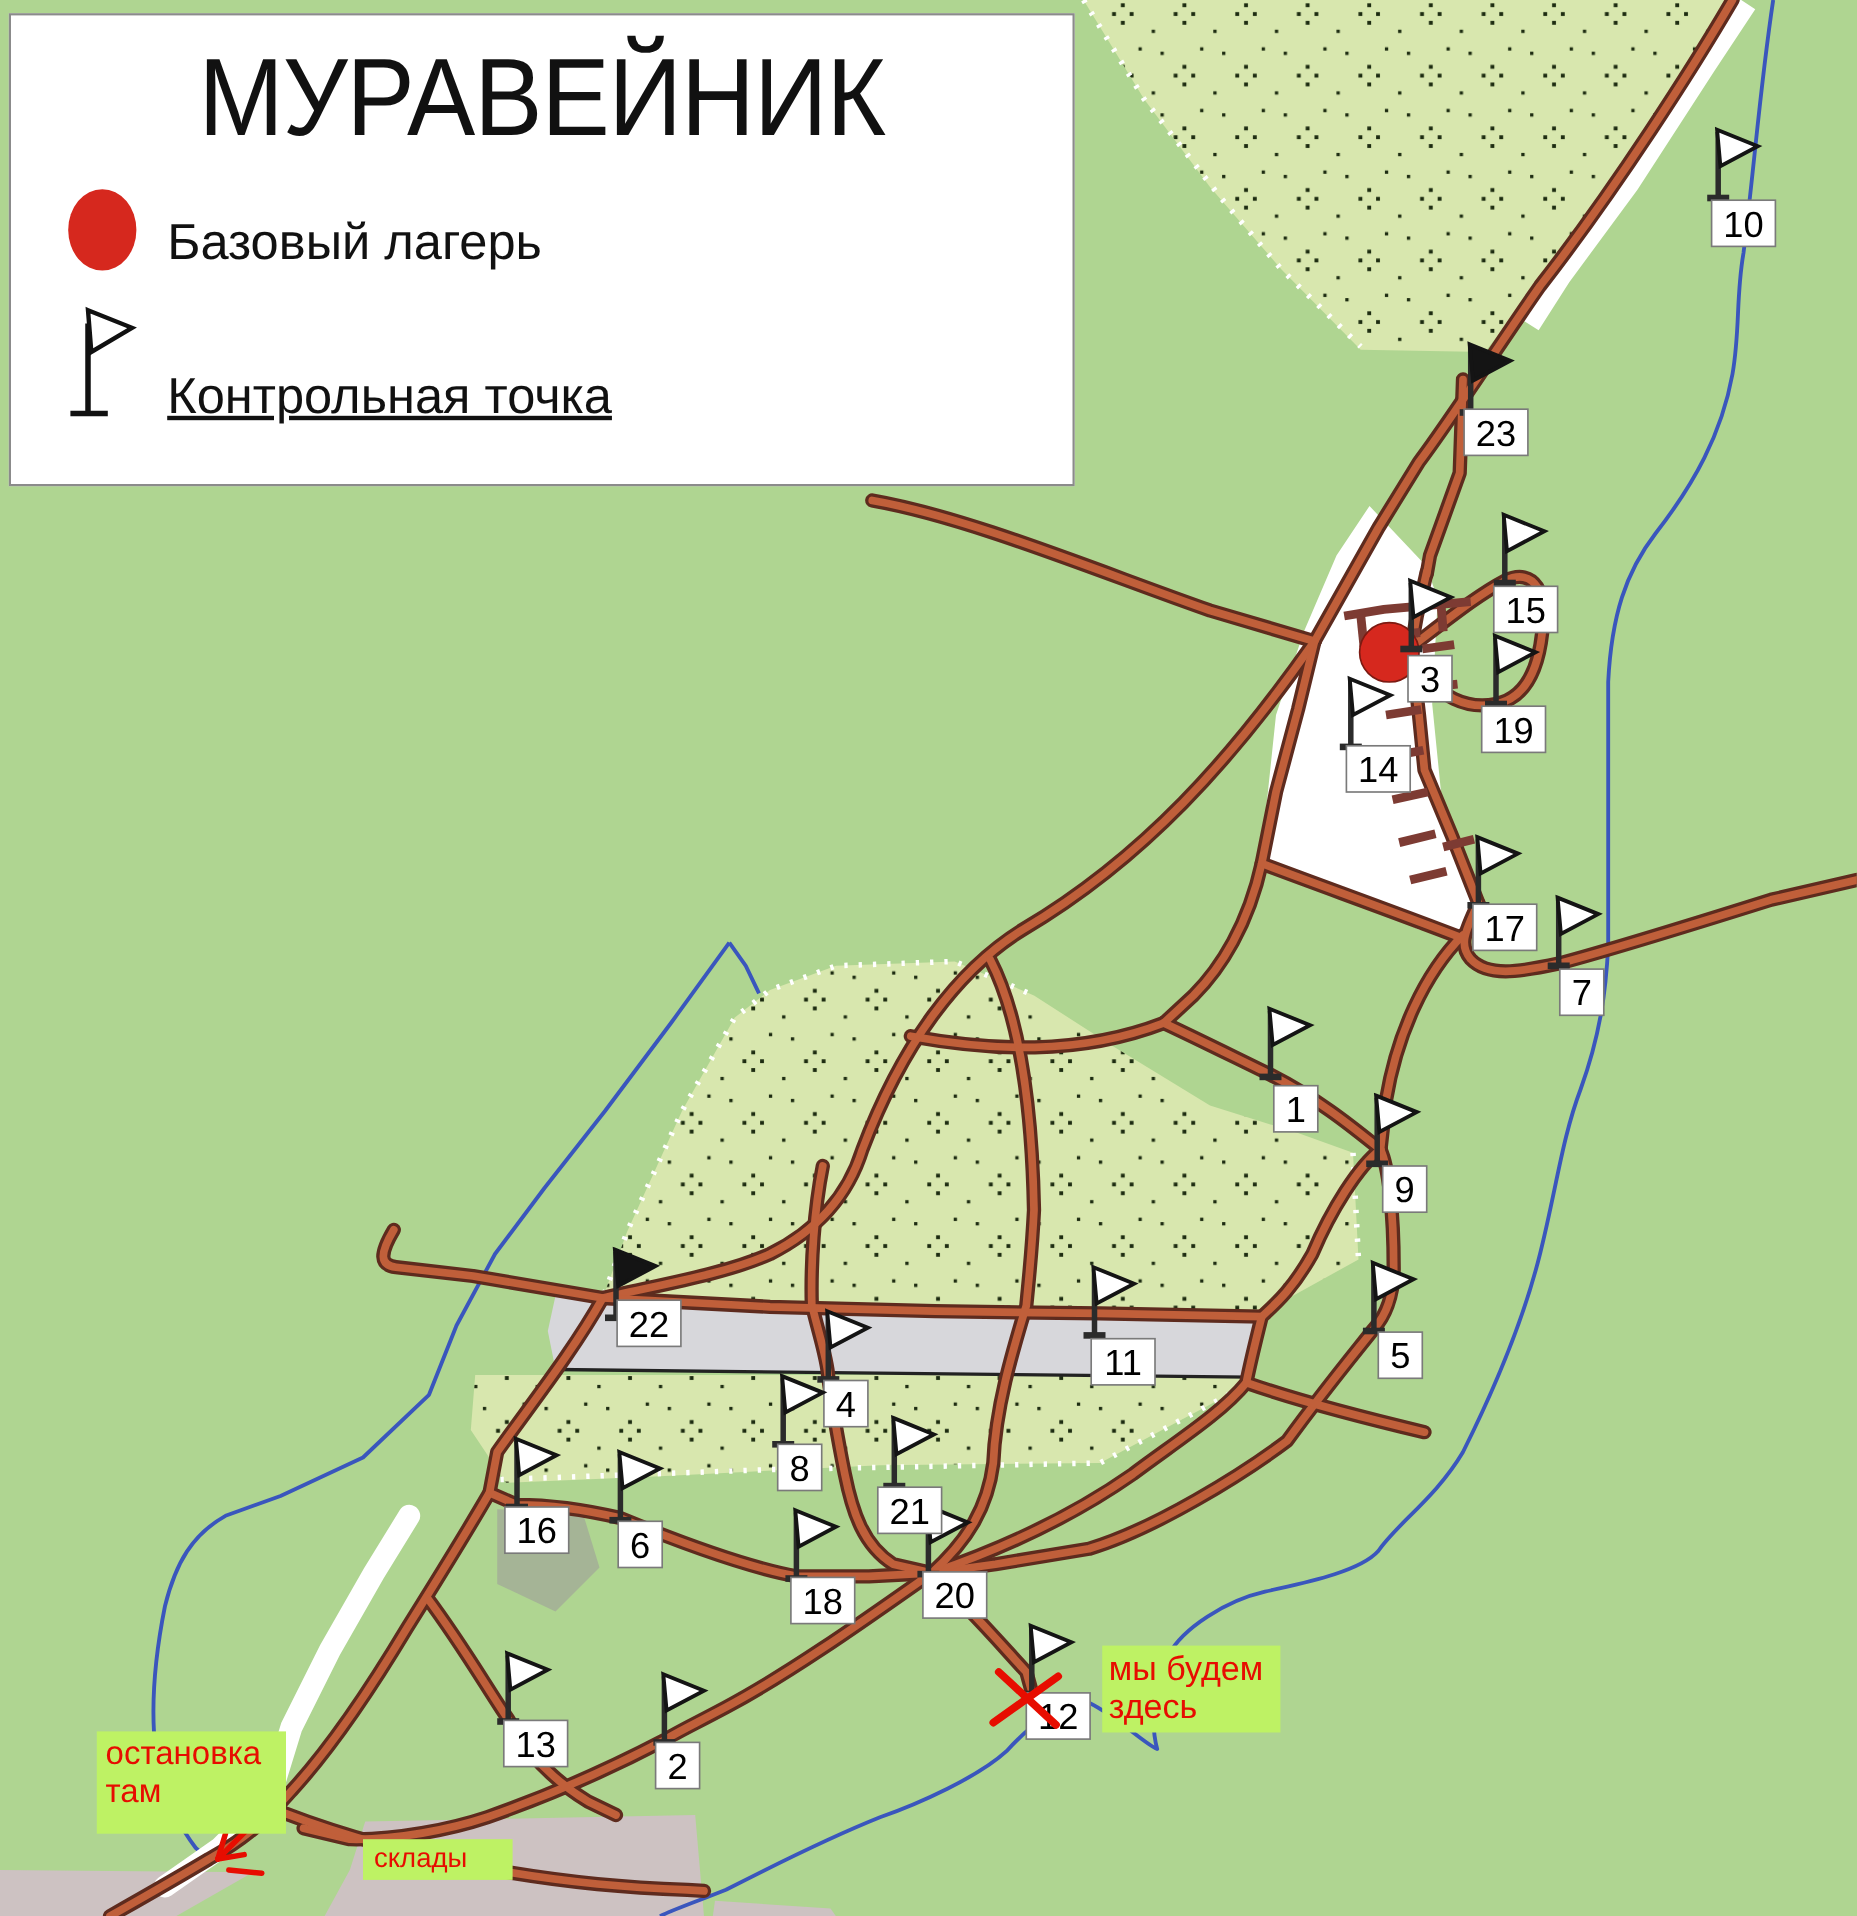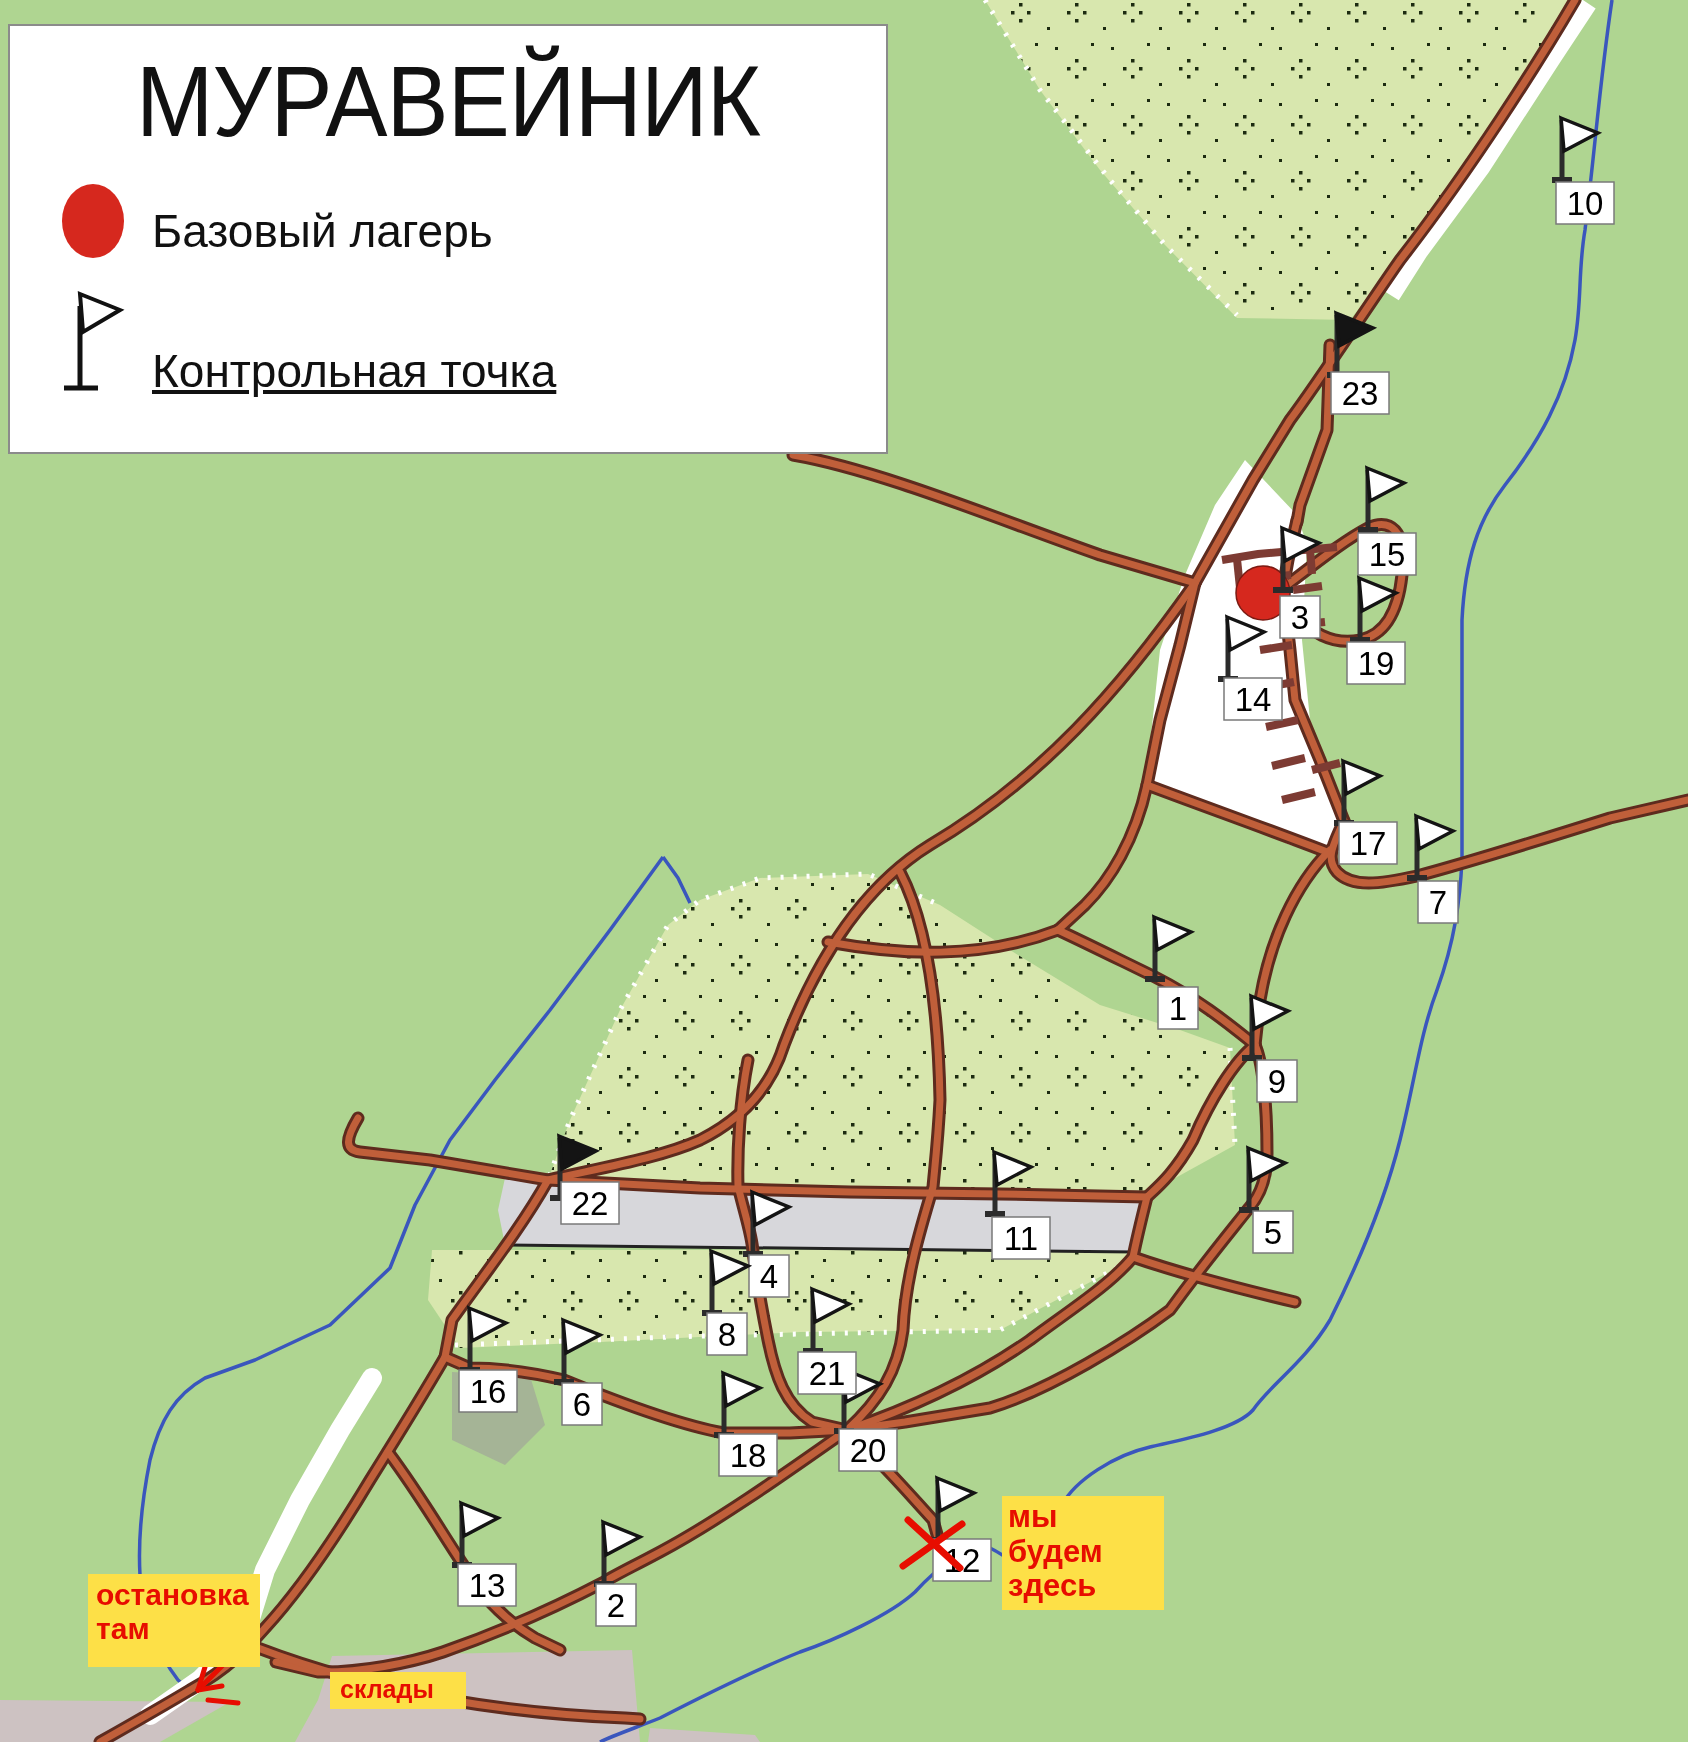--- a/index.html
+++ b/index.html
@@ -4,40 +4,40 @@
 <style>
   html,body{margin:0;padding:0;}
   body{
     width:1688px;height:1742px;position:relative;overflow:hidden;
     background:#afd591;font-family:"Liberation Sans",sans-serif;
   }
   #map-svg{position:absolute;left:0;top:0;}
 
   
   .legend-box{
-    position:absolute;left:8px;top:24px;width:880px;height:430px;
+    position:absolute;left:8px;top:12px;width:969px;height:430px;
     background:#ffffff;border:2px solid #8b8b8b;box-sizing:border-box;z-index:30;
   }
   .legend-title{
     margin:18px 0 0 0;text-align:center;font-size:100px;font-weight:400;
     color:#111;letter-spacing:-1px;transform:scaleX(.93);transform-origin:50% 50%;
     white-space:nowrap;
   }
   .legend-row{position:absolute;left:52px;display:flex;align-items:flex-end;}
   .legend-row.base{top:158px;}
   .legend-row.cp{top:262px;}
   .legend-dot{width:62px;height:74px;border-radius:50%;background:var(--camp-red);}
   .legend-flag{width:70px;height:110px;}
   .legend-text{font-size:46px;color:#111;margin-left:28px;white-space:nowrap;}
   .legend-row.cp .legend-text{margin-left:20px;text-decoration:underline;}
 
   
   .red-note{
-    position:absolute;background:#fde047;color:var(--note-red);
-    font-weight:bold;line-height:1.12;white-space:pre-line;z-index:25;
+    position:absolute;background:#bef264;color:var(--note-red);
+    font-weight:normal;line-height:1.12;white-space:pre-line;z-index:25;
   }
   .note-here{left:1002px;top:1496px;width:152px;font-size:31px;padding:4px 4px 6px 6px;}
   .note-stop{left:88px;top:1574px;width:162px;font-size:30px;padding:4px 2px 22px 8px;}
   .note-sklady{left:330px;top:1672px;width:126px;font-size:25px;padding:3px 0 6px 10px;}
 
   
   .forest{fill:var(--forest-fill);}
   .roadc{stroke:var(--road-casing);stroke-width:13;fill:none;stroke-linecap:round;stroke-linejoin:round;}
   .roadf{stroke:var(--road-fill);stroke-width:7;fill:none;stroke-linecap:round;stroke-linejoin:round;}
   .comb{stroke:var(--comb-maroon);stroke-width:8;fill:none;stroke-linecap:butt;}

